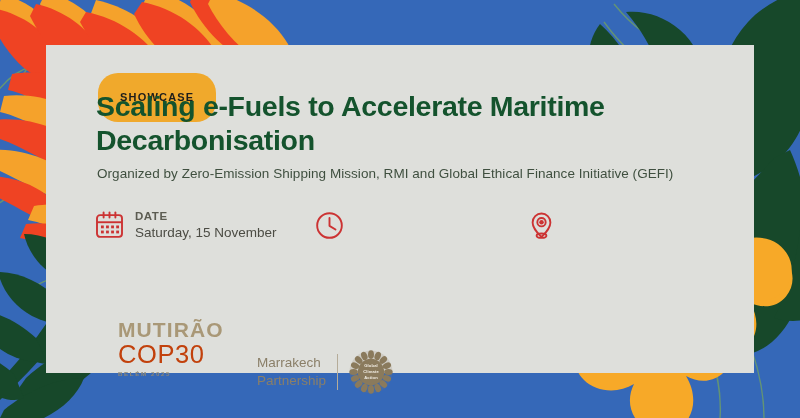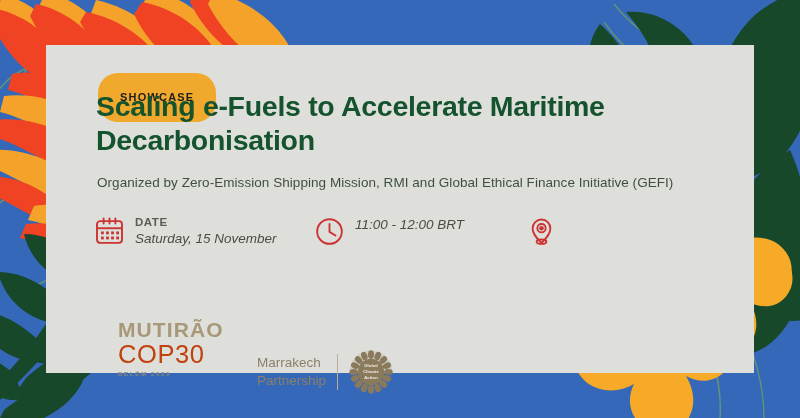--- a/index.html
+++ b/index.html
@@ -50,33 +50,33 @@
     color:#14532d;
     font-size:28.5px;
     font-weight:bold;
     line-height:1.20;
     letter-spacing:-0.3px;
   }
 
   
   #event-organizer {
     position:absolute;
-    left:51px; top:130px;
+    left:51px; top:121px;
     color:#3f4f3f;
     font-size:13.5px;
     letter-spacing:0.05px;
   }
 
   
   #meta-row {
     position:absolute;
-    left:48px; top:169px;
+    left:48px; top:163px;
     width:650px;
     display:flex;
-    align-items:center;
+    align-items:flex-end;
   }
   .meta-item { display:flex; align-items:flex-start; }
   .meta-item.date     { width:220px; }
   .meta-item.time     { width:212px; }
   .meta-item.location { width:auto; }
   .meta-icon {
     width:31px; height:34px;
     flex:0 0 31px;
     margin-right:10px;
     display:flex; align-items:center; justify-content:center;
@@ -87,21 +87,20 @@
     font-size:11.5px;
     font-weight:bold;
     letter-spacing:0.55px;
     line-height:1.25;
   }
   .meta-value {
     color:#4c4c44;
     font-size:13.5px;
     line-height:1.45;
     white-space:nowrap;
-    font-style:italic;
   }
 
   
   #logo-strip {
     position:absolute;
     left:72px; top:257px;
     display:flex;
     align-items:center;
   }
   #cop-logo { width:115px; }
@@ -324,21 +323,20 @@
       </div>
 
       <div class="meta-item time">
         <span class="meta-icon">
           <svg width="29" height="29" viewBox="0 0 32 32" fill="none" stroke="#cc3333" stroke-width="2.1">
             <circle cx="16" cy="16" r="13.6"></circle>
             <path d="M16 7.6 L16 16.4 L22.6 20.4" stroke-linecap="round" stroke-linejoin="round"></path>
           </svg>
         </span>
         <span class="meta-text">
-          <span class="meta-value" style="display:block">11:00 - 12:00 BRT</span>
         </span>
       </div>
 
       <div class="meta-item location">
         <span class="meta-icon">
           <svg width="29" height="29" viewBox="0 0 32 32" fill="none" stroke="#cc3333" stroke-width="2.1">
             <path d="M16 2.8 C 10.6 2.8, 6.2 7.2, 6.2 12.6 C 6.2 19.4, 16 28.6, 16 28.6
                      C 16 28.6, 25.8 19.4, 25.8 12.6 C 25.8 7.2, 21.4 2.8, 16 2.8 Z" stroke-linejoin="round"></path>
             <circle cx="16" cy="12.4" r="4.6"></circle>
             <circle cx="16" cy="12.4" r="2.5" fill="#cc3333" stroke="none"></circle>

